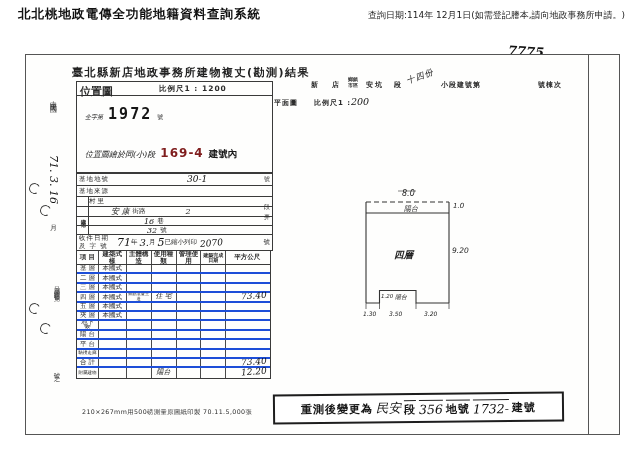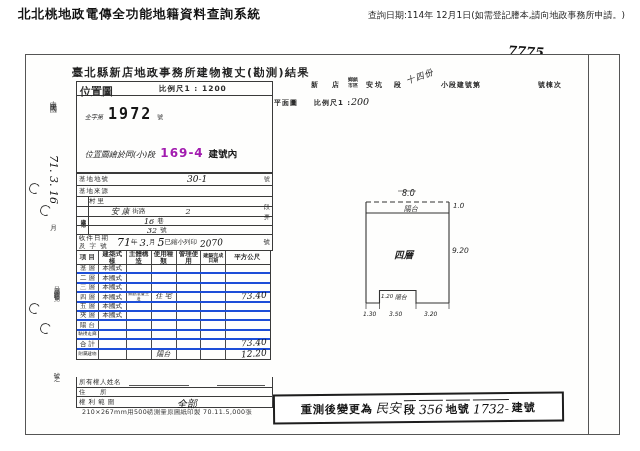--- a/index.html
+++ b/index.html
@@ -28,21 +28,21 @@
   .loc-box{left:50px;top:26px;width:195px;height:91px;border:1.5px solid #3a3a3a;}
   .loc-head{position:absolute;left:0;top:0;width:100%;height:13px;border-bottom:1px solid #3a3a3a;}
   .loc-label{position:absolute;left:3px;top:2px;font-size:11px;font-weight:bold;color:#2b2b2b;}
   .loc-scale{position:absolute;left:82px;top:2px;font-size:7.5px;font-weight:bold;color:#2b2b2b;letter-spacing:1px;}
   .case-line{position:absolute;left:8px;top:22px;}
   .case-pre{font-size:6px;}
   .case-no{font-family:"DejaVu Sans Mono",monospace;font-size:15px;font-weight:bold;letter-spacing:2px;color:#151515;}
   .case-suf{font-size:6px;}
   .note-line{position:absolute;left:8px;top:60px;white-space:nowrap;}
   .note-pre{font-size:8px;}
-  .note-no{font-size:12px;font-weight:bold;color:#a21caf;letter-spacing:1px;}
+  .note-no{font-size:12px;font-weight:bold;color:#7f1d1d;letter-spacing:1px;}
   .note-suf{font-size:9.5px;font-weight:bold;}
   
   .site{left:50px;top:117px;width:195px;border:1px solid #3a3a3a;border-bottom:none;font-size:6.5px;color:#2b2b2b;}
   .srow{position:relative;display:flex;border-bottom:1px solid #3a3a3a;box-sizing:border-box;align-items:center;}
   .slabel{padding-left:2px;width:40px;box-sizing:border-box;letter-spacing:1px;}
   .sval{flex:1;position:relative;height:100%;}
   .runit{position:absolute;right:2px;top:50%;transform:translateY(-50%);font-size:6px;}
   .situs-col{position:absolute;left:0;top:0;width:11px;height:38px;border-right:1px solid #3a3a3a;
              writing-mode:vertical-rl;text-orientation:upright;font-size:5.5px;letter-spacing:1px;text-align:center;color:#2b2b2b;}
   
@@ -229,21 +229,39 @@
       <div class="gr">
           <span class="gc c0">夾 層</span>
           <span class="gc c1">本國式</span>
           <span class="gc c2"></span>
           <span class="gc c3"></span>
           <span class="gc c4"></span>
           <span class="gc c5"></span>
           <span class="gc c6"></span>
         </div>
       <div class="gr">
+          <span class="gc c0">地下室</span>
+          <span class="gc c1"></span>
+          <span class="gc c2"></span>
+          <span class="gc c3"></span>
+          <span class="gc c4"></span>
+          <span class="gc c5"></span>
+          <span class="gc c6"></span>
+        </div>
+      <div class="gr">
           <span class="gc c0">陽 台</span>
+          <span class="gc c1"></span>
+          <span class="gc c2"></span>
+          <span class="gc c3"></span>
+          <span class="gc c4"></span>
+          <span class="gc c5"></span>
+          <span class="gc c6"></span>
+        </div>
+      <div class="gr">
+          <span class="gc c0">平 台</span>
           <span class="gc c1"></span>
           <span class="gc c2"></span>
           <span class="gc c3"></span>
           <span class="gc c4"></span>
           <span class="gc c5"></span>
           <span class="gc c6"></span>
         </div>
       <div class="gr">
           <span class="gc c0 tiny">騎樓走廊</span>
           <span class="gc c1"></span>
@@ -266,34 +284,20 @@
           <span class="gc c0 tiny">附屬建物</span>
           <span class="gc c1"></span>
           <span class="gc c2"></span>
           <span class="gc c3 hw hw-use">陽台</span>
           <span class="gc c4"></span>
           <span class="gc c5"></span>
           <span class="gc c6 hw hw-area">12.20</span>
         </div>
     </div>
 
-    <div class="abs owner">
-      <div class="orow" style="height:11px;">
-        <span class="olabel">所有權人姓名</span>
-        <span class="uline" style="left:52px;width:60px;top:8px;"></span>
-        <span class="uline" style="left:140px;width:48px;top:8px;"></span>
-      </div>
-      <div class="orow" style="height:9px;">
-        <span class="olabel">住　　所</span>
-      </div>
-      <div class="orow" style="height:10px;">
-        <span class="olabel">權 利 範 圍</span>
-        <span class="hw rights-val">全部</span>
-      </div>
-    </div>
     <div class="abs print-note">210×267mm用500磅測量原圖紙印製 70.11.5,000張</div>
 
     <div class="abs rh" style="left:285px;top:25px;">新</div>
     <div class="abs rh" style="left:306px;top:25px;">店</div>
     <div class="abs twp-label" style="left:322px;top:22px;">鄉鎮市區</div>
     <div class="abs rh" style="left:340px;top:25px;letter-spacing:2px;">安坑</div>
     <div class="abs rh" style="left:368px;top:25px;">段</div>
     <div class="abs hw cursive" style="left:380px;top:16px;">十四份</div>
     <div class="abs rh" style="left:415px;top:25px;letter-spacing:1px;">小段建號第</div>
     <div class="abs rh" style="left:512px;top:25px;letter-spacing:1px;">號棟次</div>

